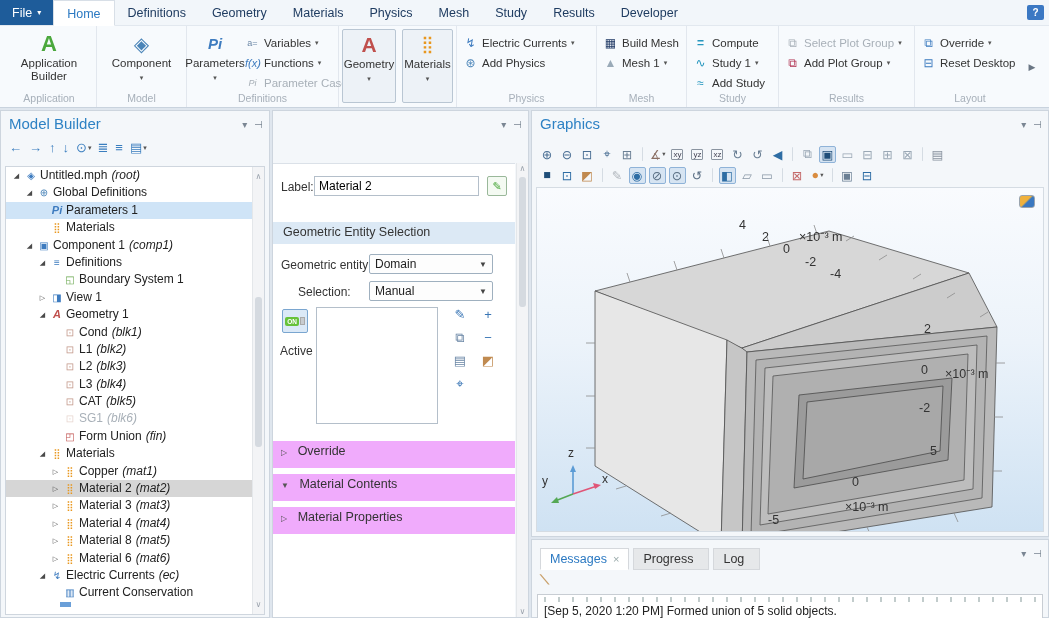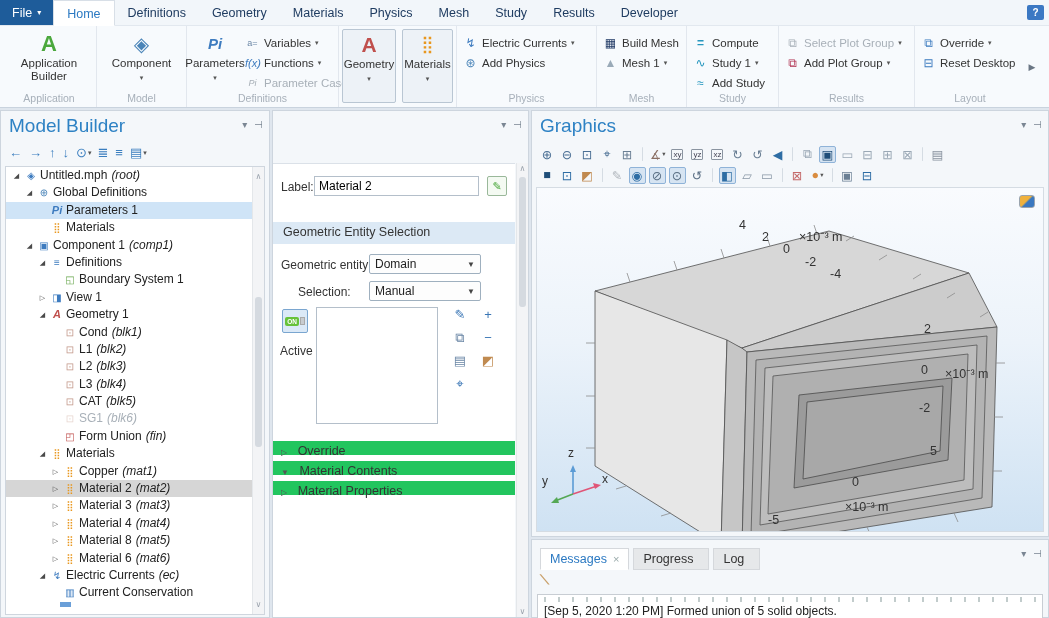--- a/index.html
+++ b/index.html
@@ -34,21 +34,21 @@
   .icon-materials{color:#e8971e;font-size:17px}
   .pinkicon{color:#dda4b4 !important}
   .ribbon-expand{width:14px;display:flex;align-items:center;justify-content:center;color:#6a7684;font-size:9px}
 
   
   .panel{position:absolute;background:#f4f7fa;border:1px solid #cdd5de}
   #mb{left:0;top:110px;width:270px;height:508px}
   #st{left:272px;top:110px;width:257px;height:508px}
   #gx{left:531px;top:110px;width:518px;height:427px}
   #ms{left:531px;top:539px;width:518px;height:79px}
-  .ptitle{color:#2e82c4;font-size:19px;padding:4px 8px 0}
+  .ptitle{color:#2e82c4;font-size:15px;padding:4px 8px 0}
   .psub{color:#2e82c4;font-size:12.5px;padding:2px 8px 0}
   .pctrl{position:absolute;right:6px;top:8px;color:#7a8693;font-size:10px;display:flex;gap:7px}
   .pinrot{display:inline-block;transform:rotate(90deg)}
 
   
   .mbtools{display:flex;gap:6px;padding:5px 8px 0;color:#3a7ebf;font-size:13px;align-items:center;height:26px}
   .mbtool{display:flex;align-items:center;gap:1px}
   .mbtool .drop{font-size:7px;color:#555}
   .tree{position:absolute;left:4px;right:4px;top:55px;bottom:2px;background:#fff;border:1px solid #cfd6de;overflow:hidden;line-height:17.4px}
   .trow{display:flex;align-items:center;height:17.4px;white-space:nowrap;overflow:hidden;padding-right:14px}
@@ -67,31 +67,31 @@
   .sbup{position:absolute;top:1px;left:0;right:0}
   .sbdn{position:absolute;bottom:1px;left:0;right:0}
   .sbthumb{position:absolute;left:2px;right:2px;background:#d5dae0;border-radius:3px}
 
   
   .stbody{position:absolute;left:0;right:13px;top:52px;bottom:0;background:#fff;border-top:1px solid #dbe1e8;overflow:hidden}
   .flabel{position:absolute;color:#333}
   .tinput{position:absolute;height:20px;border:1px solid #b4bfca;font-size:12px;padding:0 4px;font-family:"Liberation Sans",sans-serif}
   .renbtn{position:absolute;width:20px;height:20px;border:1px solid #9ab89a;background:#f4faf2;color:#4ba83d;font-size:11px;text-align:center;line-height:18px;border-radius:2px}
   .secbar-main{position:absolute;left:0;right:0;height:22px;background:#dce9f5;color:#333;font-size:12.5px;padding:3px 10px}
-  .fieldrow-sel{position:absolute;width:112px;height:20px;border:1px solid #9fb0bf;background:#fdfdfd;display:flex;justify-content:space-between;align-items:center;padding:0 5px;border-radius:2px}
+  .fieldrow-sel{position:absolute;width:124px;height:20px;border:1px solid #9fb0bf;background:#fdfdfd;display:flex;justify-content:space-between;align-items:center;padding:0 5px;border-radius:2px}
   .fieldrow-sel .sv{font-size:12px}
   .fieldrow-sel .sc{font-size:8px;color:#444}
   .activebtn{position:absolute;width:26px;height:24px;border:1px solid #7aa6d0;background:#dbe9f7;border-radius:2px;display:flex;align-items:center;justify-content:center;gap:1px}
   .onchip{background:#67c23a;color:#fff;font-size:6.5px;font-weight:bold;padding:1px 2px;border-radius:2px;line-height:7px}
   .offchip{width:5px;height:8px;background:#c8ccd0;border:1px solid #aaa}
   .listbox{position:absolute;background:#fff;border:1px solid #b4bfca}
   .seltools{position:absolute;display:grid;grid-auto-flow:column;grid-template-rows:repeat(4,23px);grid-template-columns:28px 28px;font-size:13px}
   .seltool{text-align:center}
   .secbars{position:absolute;left:0;right:0}
-  .secbar{height:14px;background:#22c55e;color:#333;font-size:12.5px;padding:3px 8px;margin-bottom:6px}
+  .secbar{height:27px;background:#f0abfc;color:#333;font-size:12.5px;padding:3px 8px;margin-bottom:6px}
   .seccaret{font-size:8px;color:#555;margin-right:7px}
   .mctable{position:absolute;left:5px;right:5px;bottom:0;top:364px;border:1px solid #d4d9df;background:#fff}
   .mcthead{display:flex;height:20px;border-bottom:1px solid #d4d9df;background:#fbfcfd;color:#444}
   .thcell{padding:2px 6px;border-right:1px solid #dcdfe3;overflow:hidden;white-space:nowrap}
   .thcell:nth-child(2){width:150px}
   .thcell:nth-child(3){width:58px}
   .thmark{width:16px;color:#888;font-size:8px;padding:4px 2px;border-right:1px solid #dcdfe3}
 
   
   .gxtools{display:flex;gap:3px;padding:2px 7px 0;align-items:center;height:20px}

